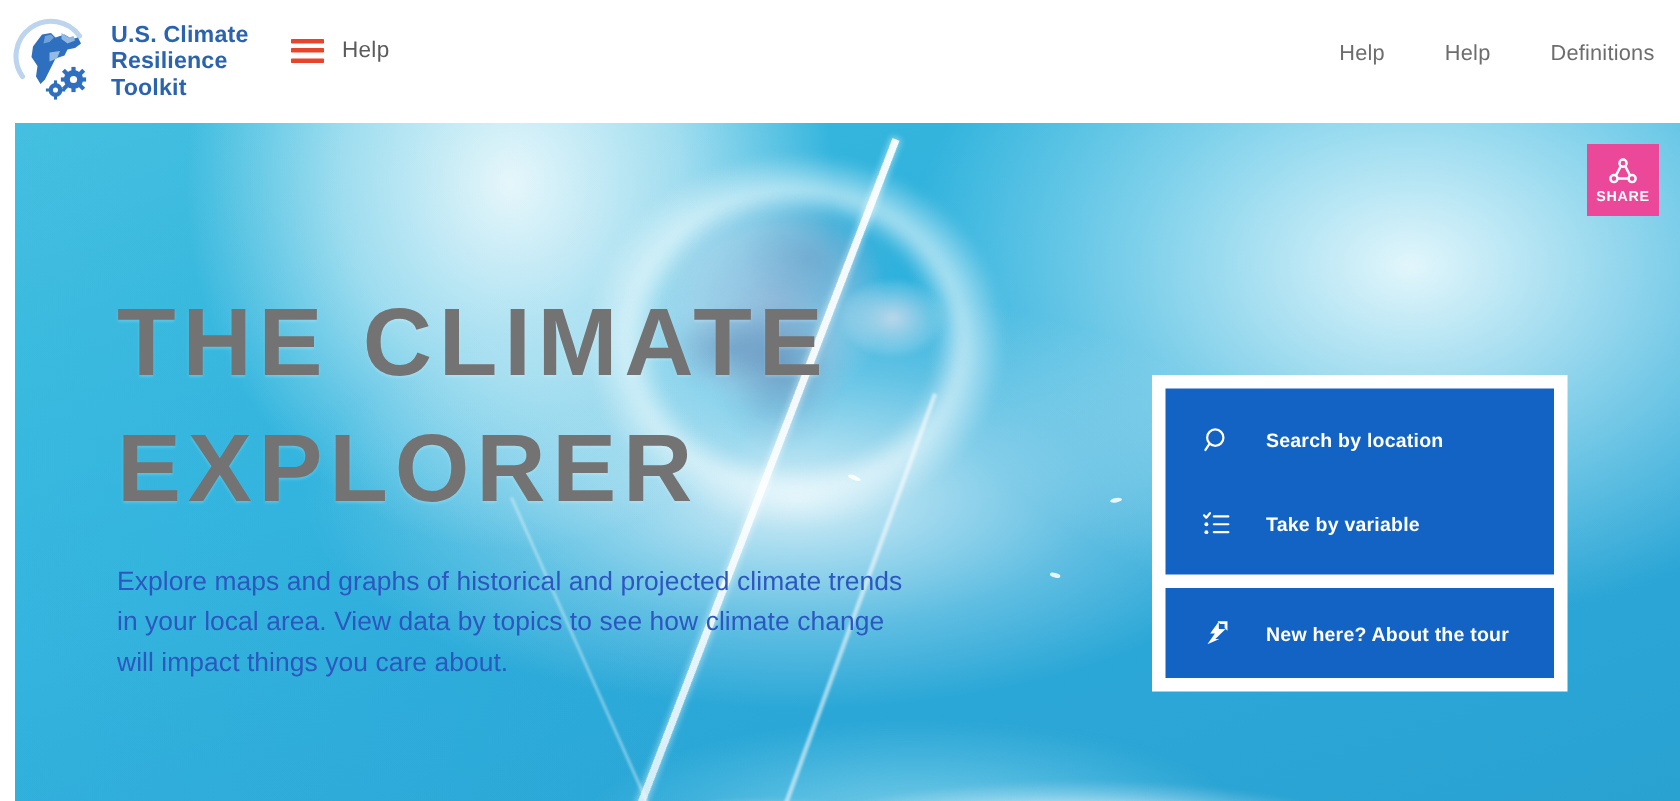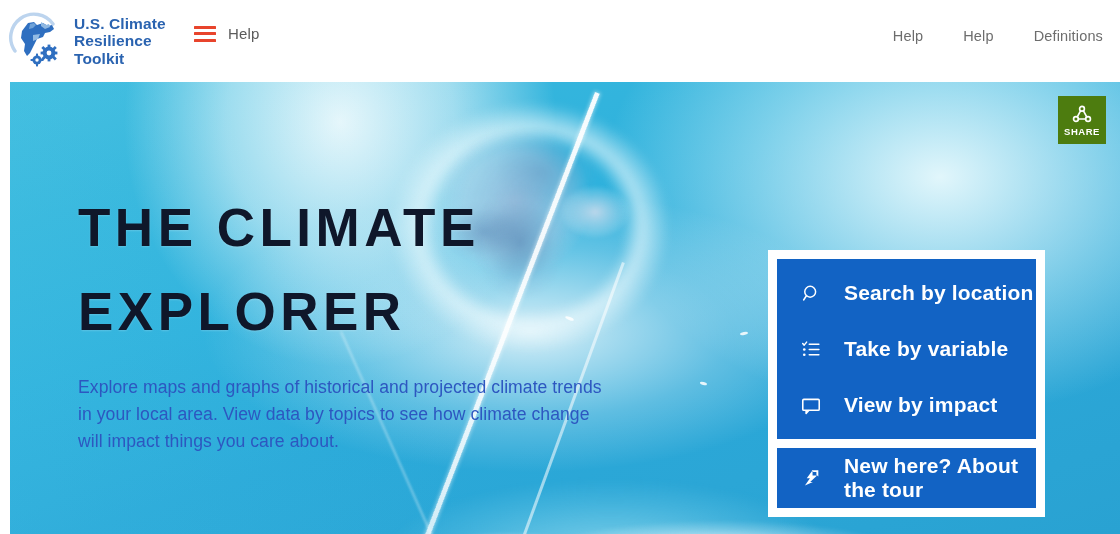--- a/index.html
+++ b/index.html
@@ -194,22 +194,22 @@
 
   
   .hero-copy {
     position: absolute;
     left: 68px; top: 104px;
     width: 560px;
     z-index: 10;
   }
   .hero-title {
     margin: 0;
-    color: #0f172a;
-    font-size: 53px;
+    color: #737373;
+    font-size: 64px;
     line-height: 84px;
     font-weight: 700;
     letter-spacing: 4.5px;
     white-space: pre-line;
     text-shadow: 0 1px 2px rgba(255,255,255,0.18);
   }
   .hero-sub {
     margin: 20px 0 0 0;
     width: 524px;
     color: #2d57c0;
@@ -217,21 +217,21 @@
     line-height: 27px;
     font-weight: 400;
     letter-spacing: 0.05px;
   }
 
   
   .share-btn {
     position: absolute;
     right: 14px; top: 14px;
     width: 48px; height: 48px;
-    background: #4d7c0f;
+    background: #ec4899;
     display: flex;
     flex-direction: column;
     align-items: center;
     justify-content: center;
     cursor: pointer;
     z-index: 20;
   }
   .share-btn svg { display:block; margin-bottom: 1px; }
   .share-label {
     color: #ffffff;
@@ -271,21 +271,21 @@
     flex: 0 0 26px;
     display: flex;
     align-items: center;
     justify-content: center;
     color: #ffffff;
   }
   .action-icon svg { display:block; }
   .action-text {
     margin-left: 20px;
     color: #ffffff;
-    font-size: 21px;
+    font-size: 13px;
     font-weight: 700;
     letter-spacing: 0.15px;
   }
 </style>
 </head>
 <body>
 
 <div class="header">
 
   <div class="brand">
@@ -398,29 +398,20 @@
             <path d="M10 12 H21" stroke-linecap="round"></path>
             <path d="M10 18 H21" stroke-linecap="round"></path>
             <path d="M2.5 5.2 L4.2 7 L7 3.6" stroke-linecap="round" stroke-linejoin="round"></path>
             <circle cx="4.3" cy="12" r="1.5" fill="#ffffff" stroke="none"></circle>
             <circle cx="4.3" cy="18" r="1.5" fill="#ffffff" stroke="none"></circle>
           </svg>
         </span>
         <span class="action-text">Take by variable</span>
       </div>
 
-      <div class="action-row">
-        <span class="action-icon">
-          <svg width="22" height="21" viewBox="0 0 24 24" fill="none" stroke="#ffffff" stroke-width="1.8">
-            <rect x="2.6" y="5" width="18.8" height="12.4" rx="1.2"></rect>
-            <path d="M6.4 17.4 L6.4 21 L9.6 17.4" stroke-linejoin="round"></path>
-          </svg>
-        </span>
-        <span class="action-text">View by impact</span>
-      </div>
     </div>
 
     <div class="panel secondary">
       <div class="action-row">
         <span class="action-icon">
           <svg width="21" height="22" viewBox="0 0 24 24" fill="#ffffff">
             <path d="M4.5 20.5 L10.2 12.4 L6.6 12.4 L13.2 3.2 L13.2 9.0 L18.4 9.0 L10.5 16.6 L13.6 16.6 Z"></path>
             <path d="M12.2 3.0 L19.8 3.0 L19.8 10.2 L17.6 8.2 L17.6 5.2 L14.2 5.2 Z"></path>
           </svg>
         </span>

